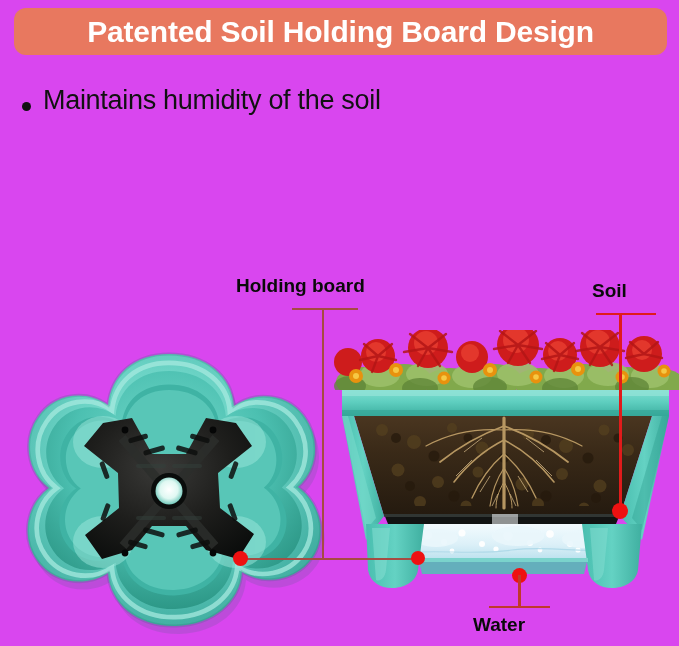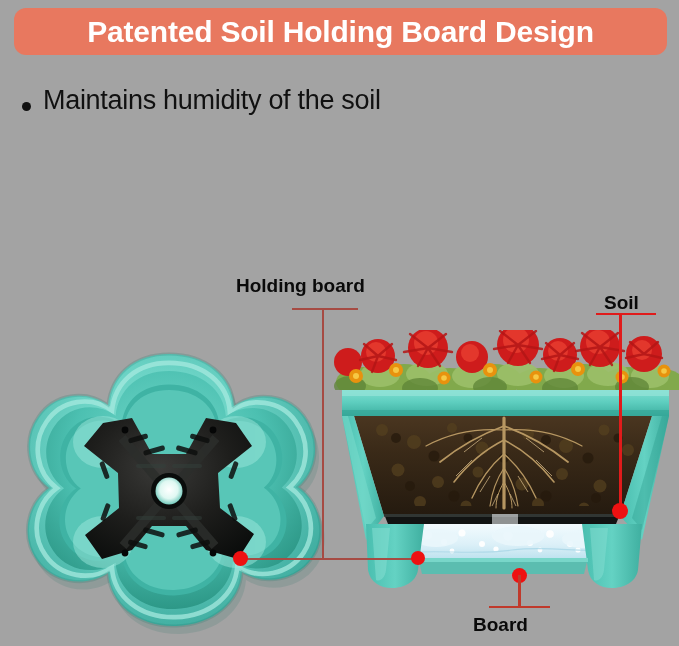--- a/index.html
+++ b/index.html
@@ -10,21 +10,21 @@
     height: 646px;
     background: #ffffff;
     font-family: "Liberation Sans", sans-serif;
     overflow: hidden;
   }
 
   #page {
     position: relative;
     width: 679px;
     height: 646px;
-    background: #a3a3a3;
+    background: #d946ef;
   }
 
   
   #header-banner {
     position: absolute;
     left: 14px;
     top: 8px;
     width: 653px;
     height: 47px;
     background: #E8785F;
@@ -75,21 +75,21 @@
   
   .callout-label {
     position: absolute;
     font-size: 19px;
     font-weight: bold;
     color: #0A0A0A;
     white-space: nowrap;
     font-family: "Liberation Sans", sans-serif;
   }
   #label-holding-board { left: 236px; top: 275px; }
-  #label-soil          { left: 592px; top: 292px; margin-left: 12px; }
+  #label-soil          { left: 592px; top: 280px; }
   #label-water         { left: 473px; top: 614px; }
 
   
   .leader { position: absolute; }
 
   
   #hb-tbar {
     left: 292px; top: 308px; width: 66px; height: 2px;
     background: #A64B43;
   }
@@ -547,15 +547,15 @@
   <div class="leader" id="soil-tbar"></div>
   <div class="leader" id="soil-vert"></div>
   <div class="leader" id="soil-dot"></div>
 
   <div class="leader" id="water-dot"></div>
   <div class="leader" id="water-vert"></div>
   <div class="leader" id="water-tbar"></div>
 
   <div class="callout-label" id="label-holding-board">Holding board</div>
   <div class="callout-label" id="label-soil">Soil</div>
-  <div class="callout-label" id="label-water">Board</div>
+  <div class="callout-label" id="label-water">Water</div>
 
 </div>
 
 </body></html>

